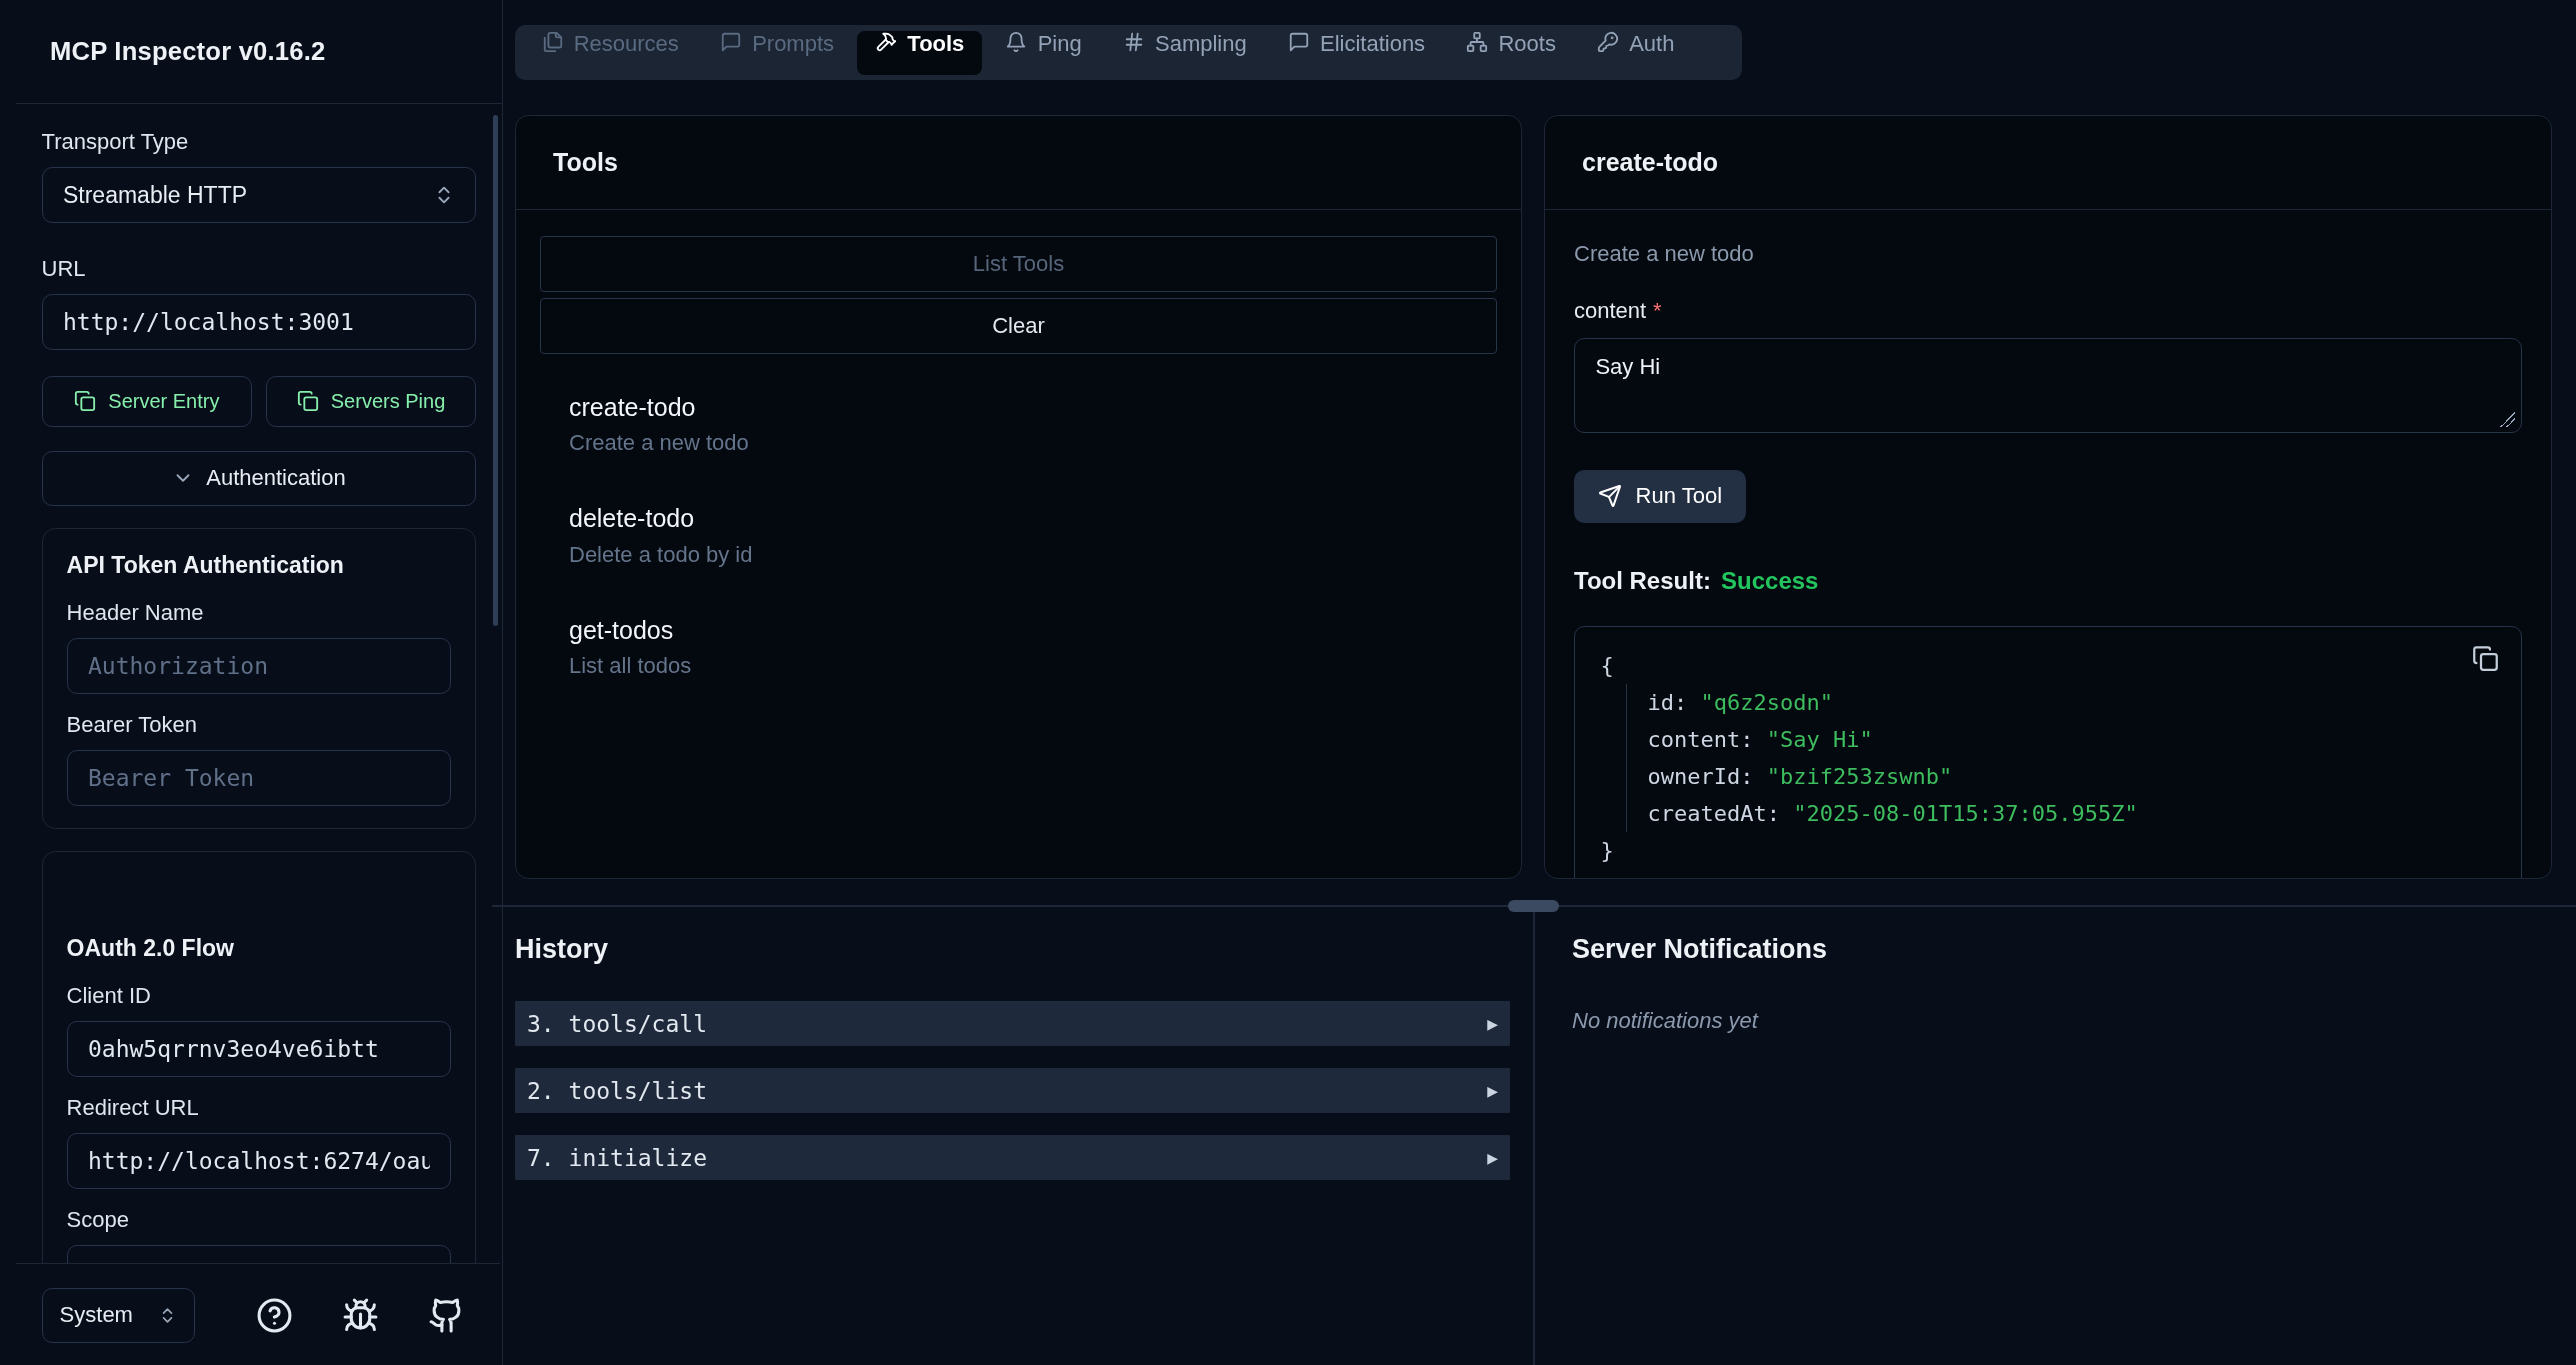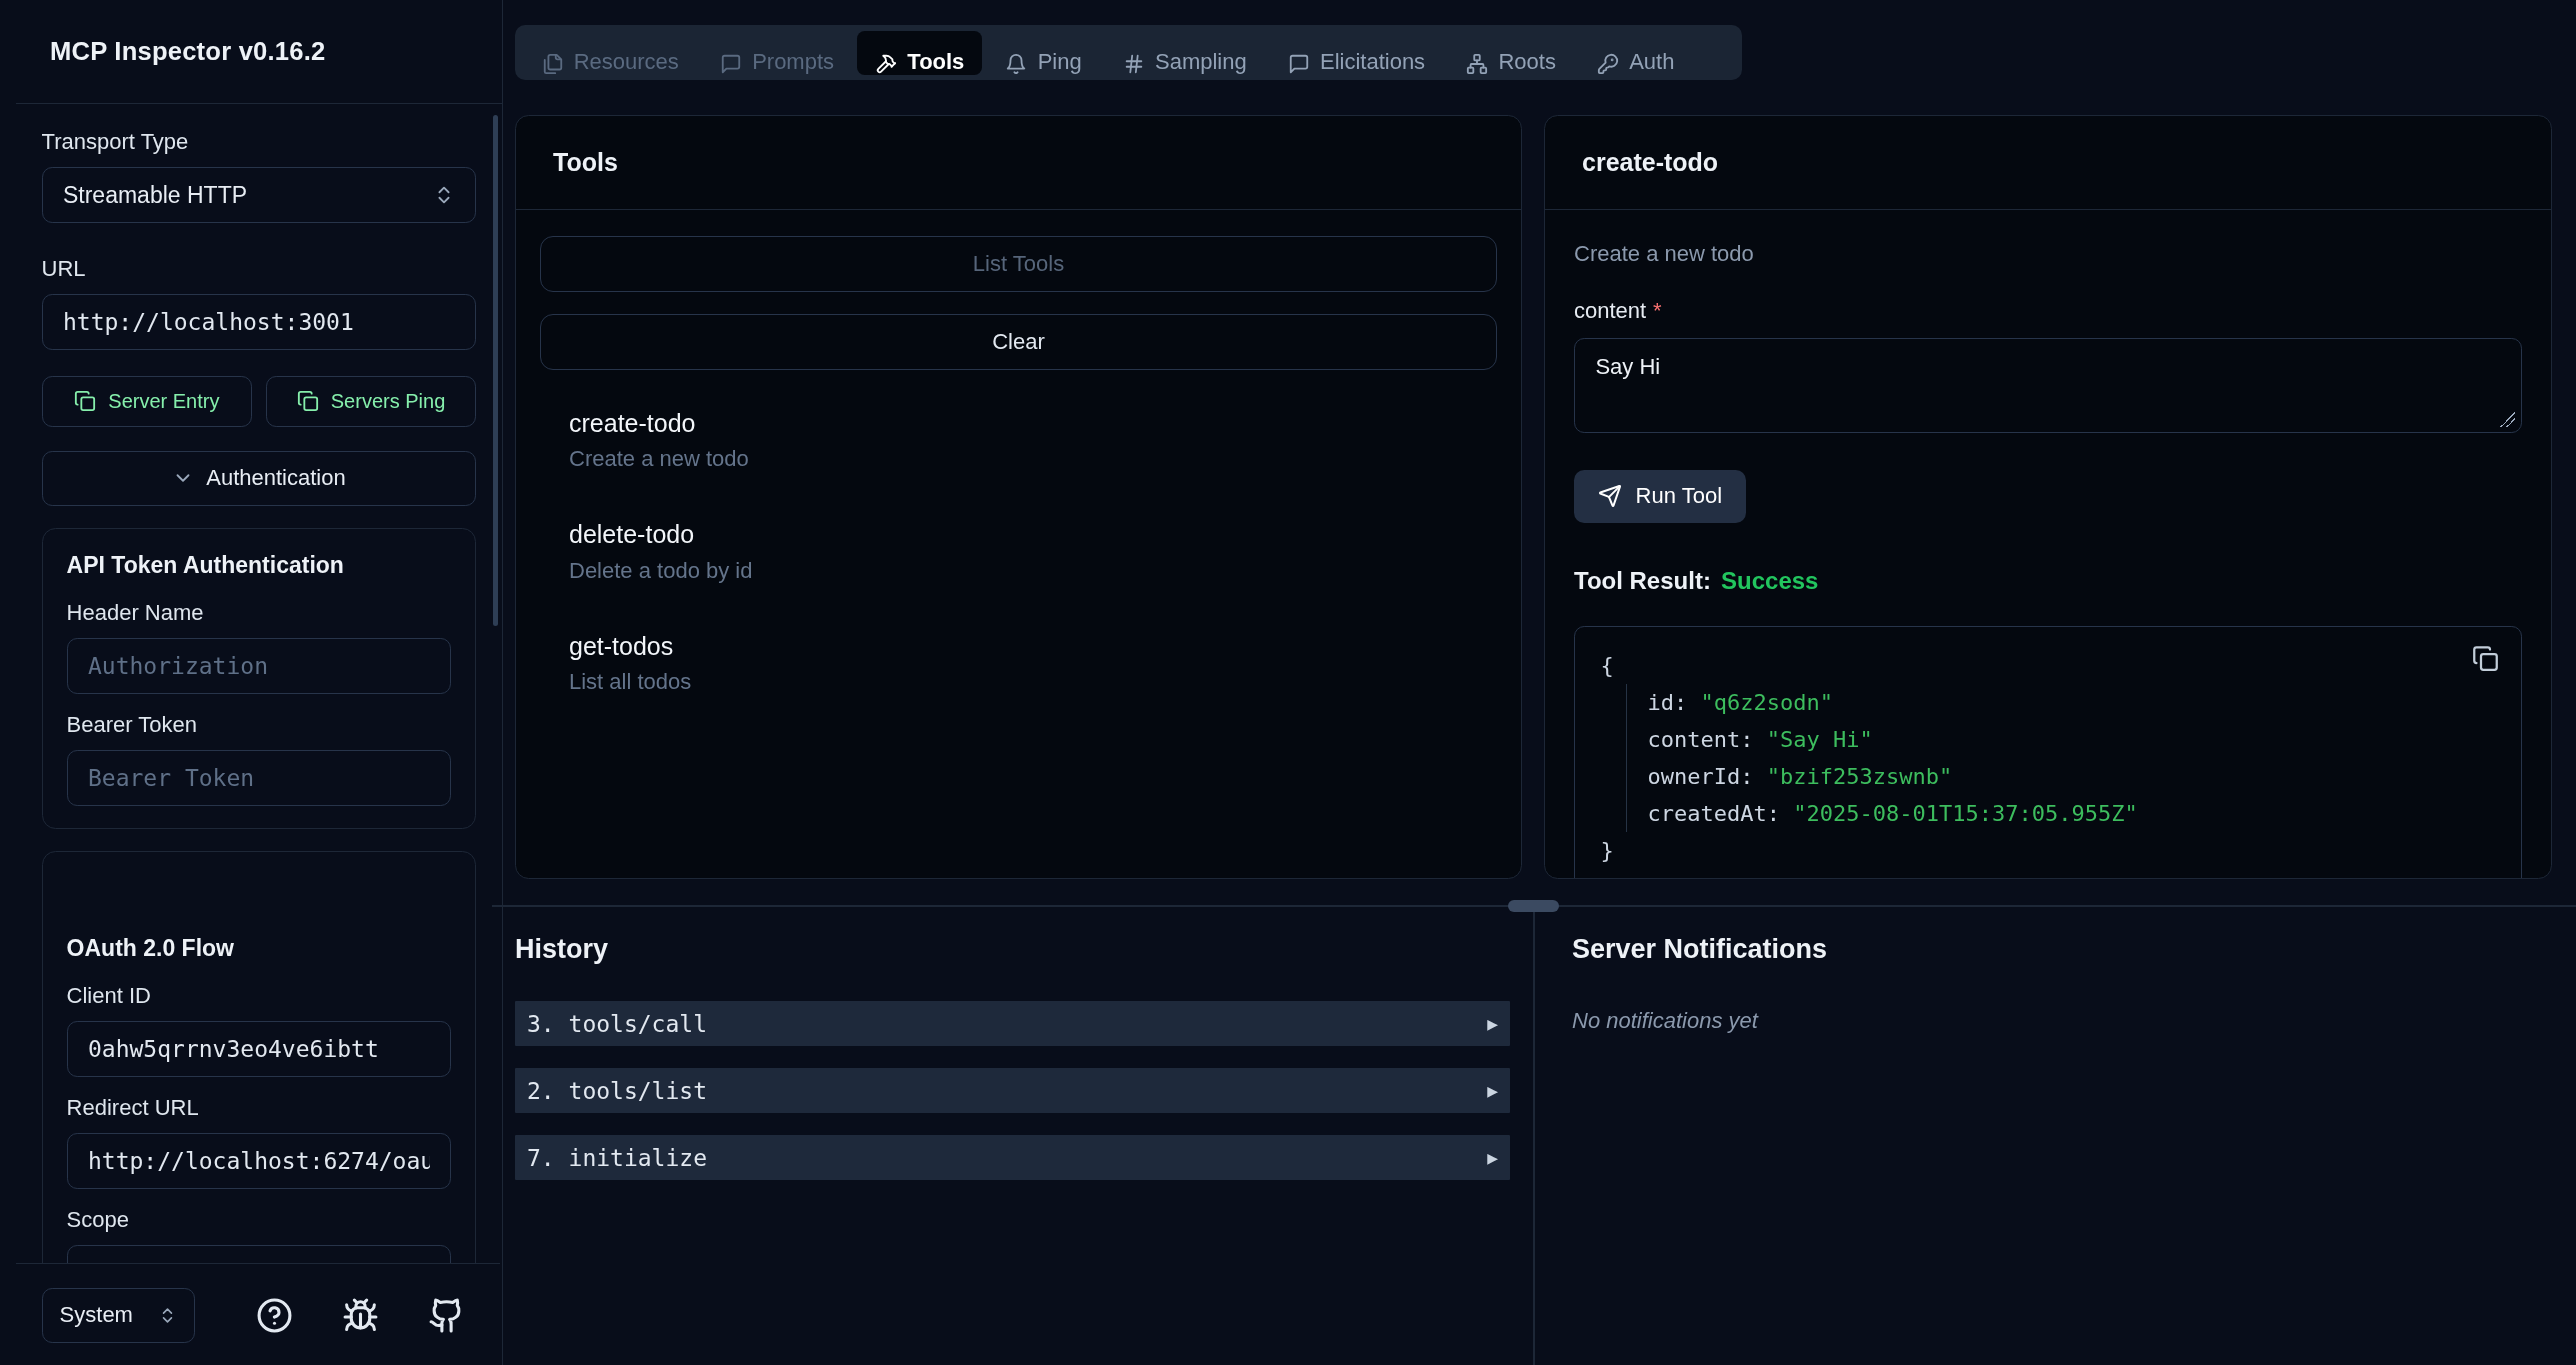--- a/index.html
+++ b/index.html
@@ -41,32 +41,32 @@
   .card .label:first-of-type{margin-top:0}
   .oauth-card{padding-top:82px;height:477px}
   .sb-footer{position:absolute;left:0;right:1.7px;bottom:0;height:103px;border-top:1.7px solid var(--border);background:var(--bg);display:flex;align-items:center;padding:0 25.6px;z-index:5}
   .theme-select{width:153px;height:55px;border:1.7px solid var(--border2);border-radius:10.2px;display:flex;align-items:center;justify-content:space-between;padding:0 17px;font-size:22px;color:#e8edf4;cursor:pointer}
   .foot-icons{display:flex;gap:49px;margin-left:61px}
   .foot-icon{width:37px;height:37px;color:#e3e9f1;cursor:pointer}
 
   
   .main{position:absolute;left:492px;top:0;right:0;bottom:0}
   .tabbar{position:absolute;left:23px;top:25px;width:1227px;height:55px;background:var(--tabbar);border-radius:10.2px;display:flex;align-items:center;padding:0 8.5px;gap:5.1px}
-  .tab{display:flex;align-items:flex-end;gap:10.2px;height:44px;padding:0 18px;font-size:22px;color:#93a2b6;border-radius:7.7px;cursor:pointer;white-space:nowrap}
+  .tab{display:flex;align-items:flex-start;gap:10.2px;height:44px;padding:0 18px;font-size:22px;color:#93a2b6;border-radius:7.7px;cursor:pointer;white-space:nowrap}
   .tab.disabled{color:#5a6a80}
   .tab.active{background:#04080f;color:#ffffff;font-weight:600}
   .tab svg{width:22px;height:22px}
 
   .panel{position:absolute;background:var(--panel);border:1.7px solid var(--border);border-radius:13.6px;overflow:hidden}
   #tools-panel{left:23px;top:115px;width:1007px;height:764px}
   #run-panel{left:1052px;top:115px;width:1008px;height:764px}
   .panel-header{height:94px;border-bottom:1.7px solid var(--border);display:flex;align-items:center;padding:0 37px;font-weight:700;font-size:25px}
   .panel-body{padding:25.6px 24px}
 
-  .wide-btn{height:56px;border:1.7px solid var(--border2);border-radius:13px;display:flex;align-items:center;justify-content:center;font-size:22px;color:#e2e8f0;margin-bottom:22px;cursor:pointer}
+  .wide-btn{height:56px;border:1.7px solid var(--border2);border-radius:4px;display:flex;align-items:center;justify-content:center;font-size:22px;color:#e2e8f0;margin-bottom:6px;cursor:pointer}
   .wide-btn.disabled{color:var(--dim)}
   .tool-list{margin-top:39px;padding-left:29px}
   .tool-item{margin-bottom:48px;cursor:pointer}
   .tool-name{font-size:25px;color:#f3f6fa}
   .tool-desc{font-size:22px;color:#64748b;margin-top:8.5px}
 
   .run-body{padding:31px 29px}
   .run-desc{color:var(--muted);font-size:22px;margin-bottom:31px}
   .field-label{font-size:22px;color:#e6ebf2;margin-bottom:13.6px}
   .req{color:#f87171;margin-left:6.8px}

